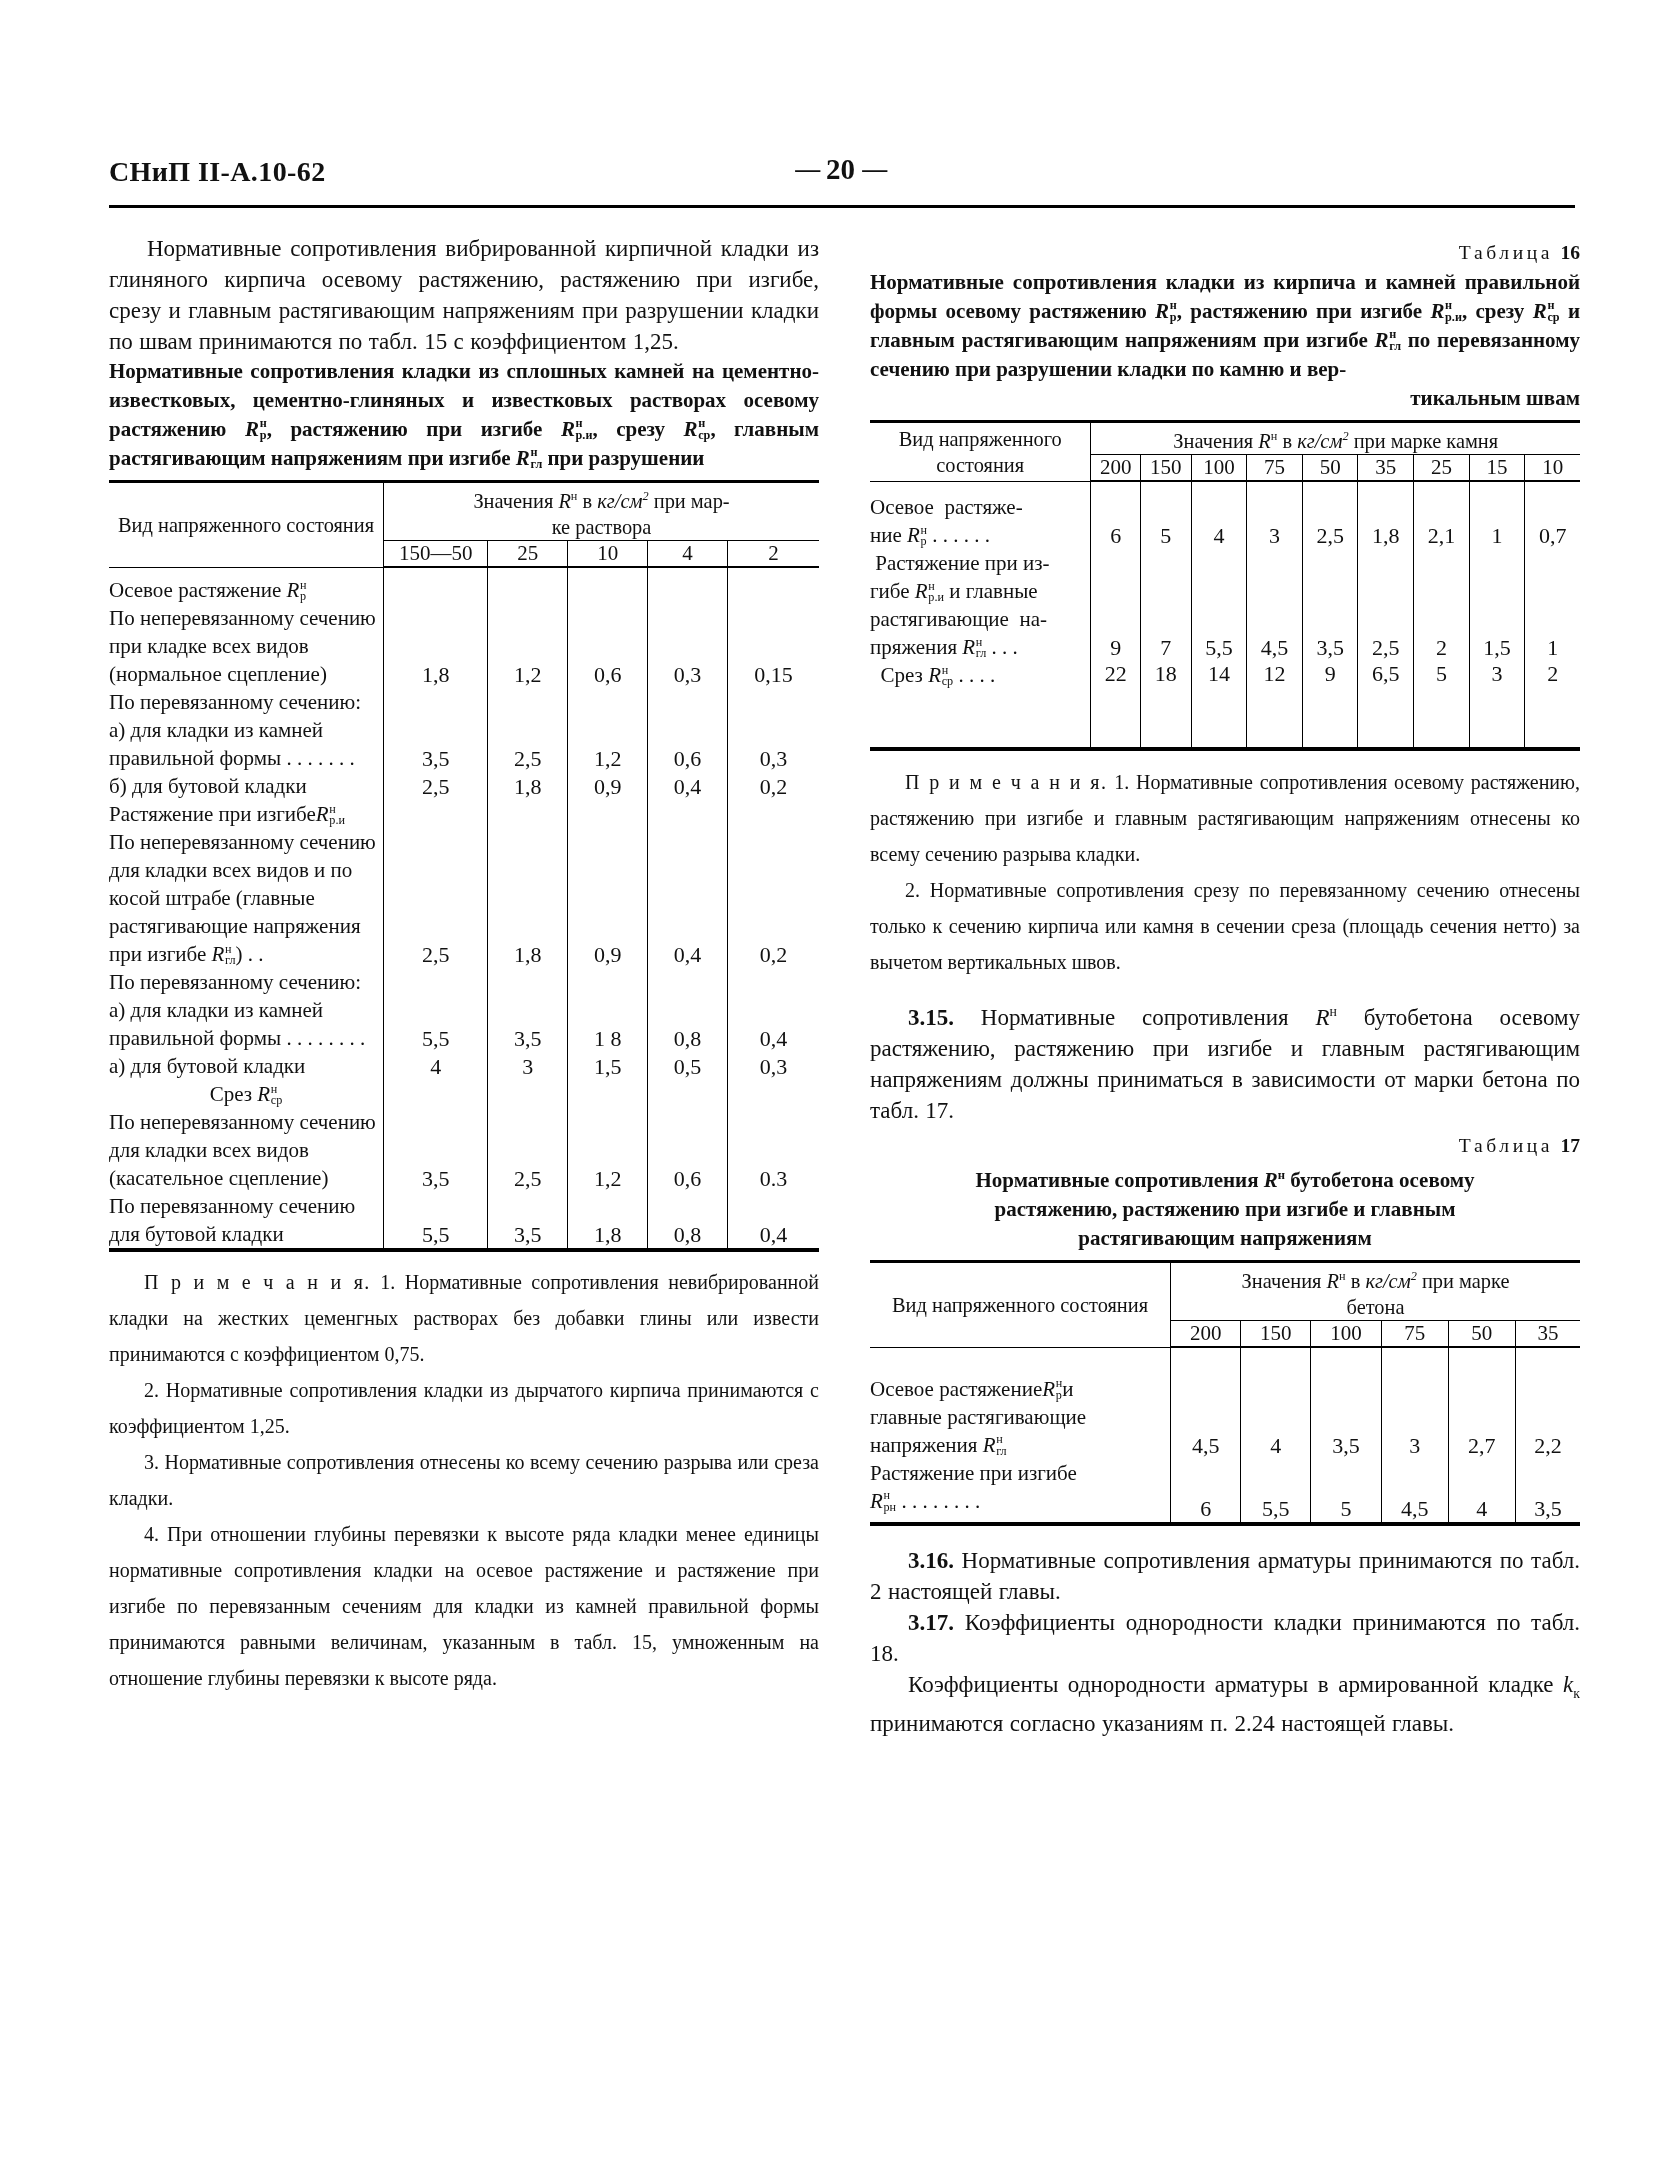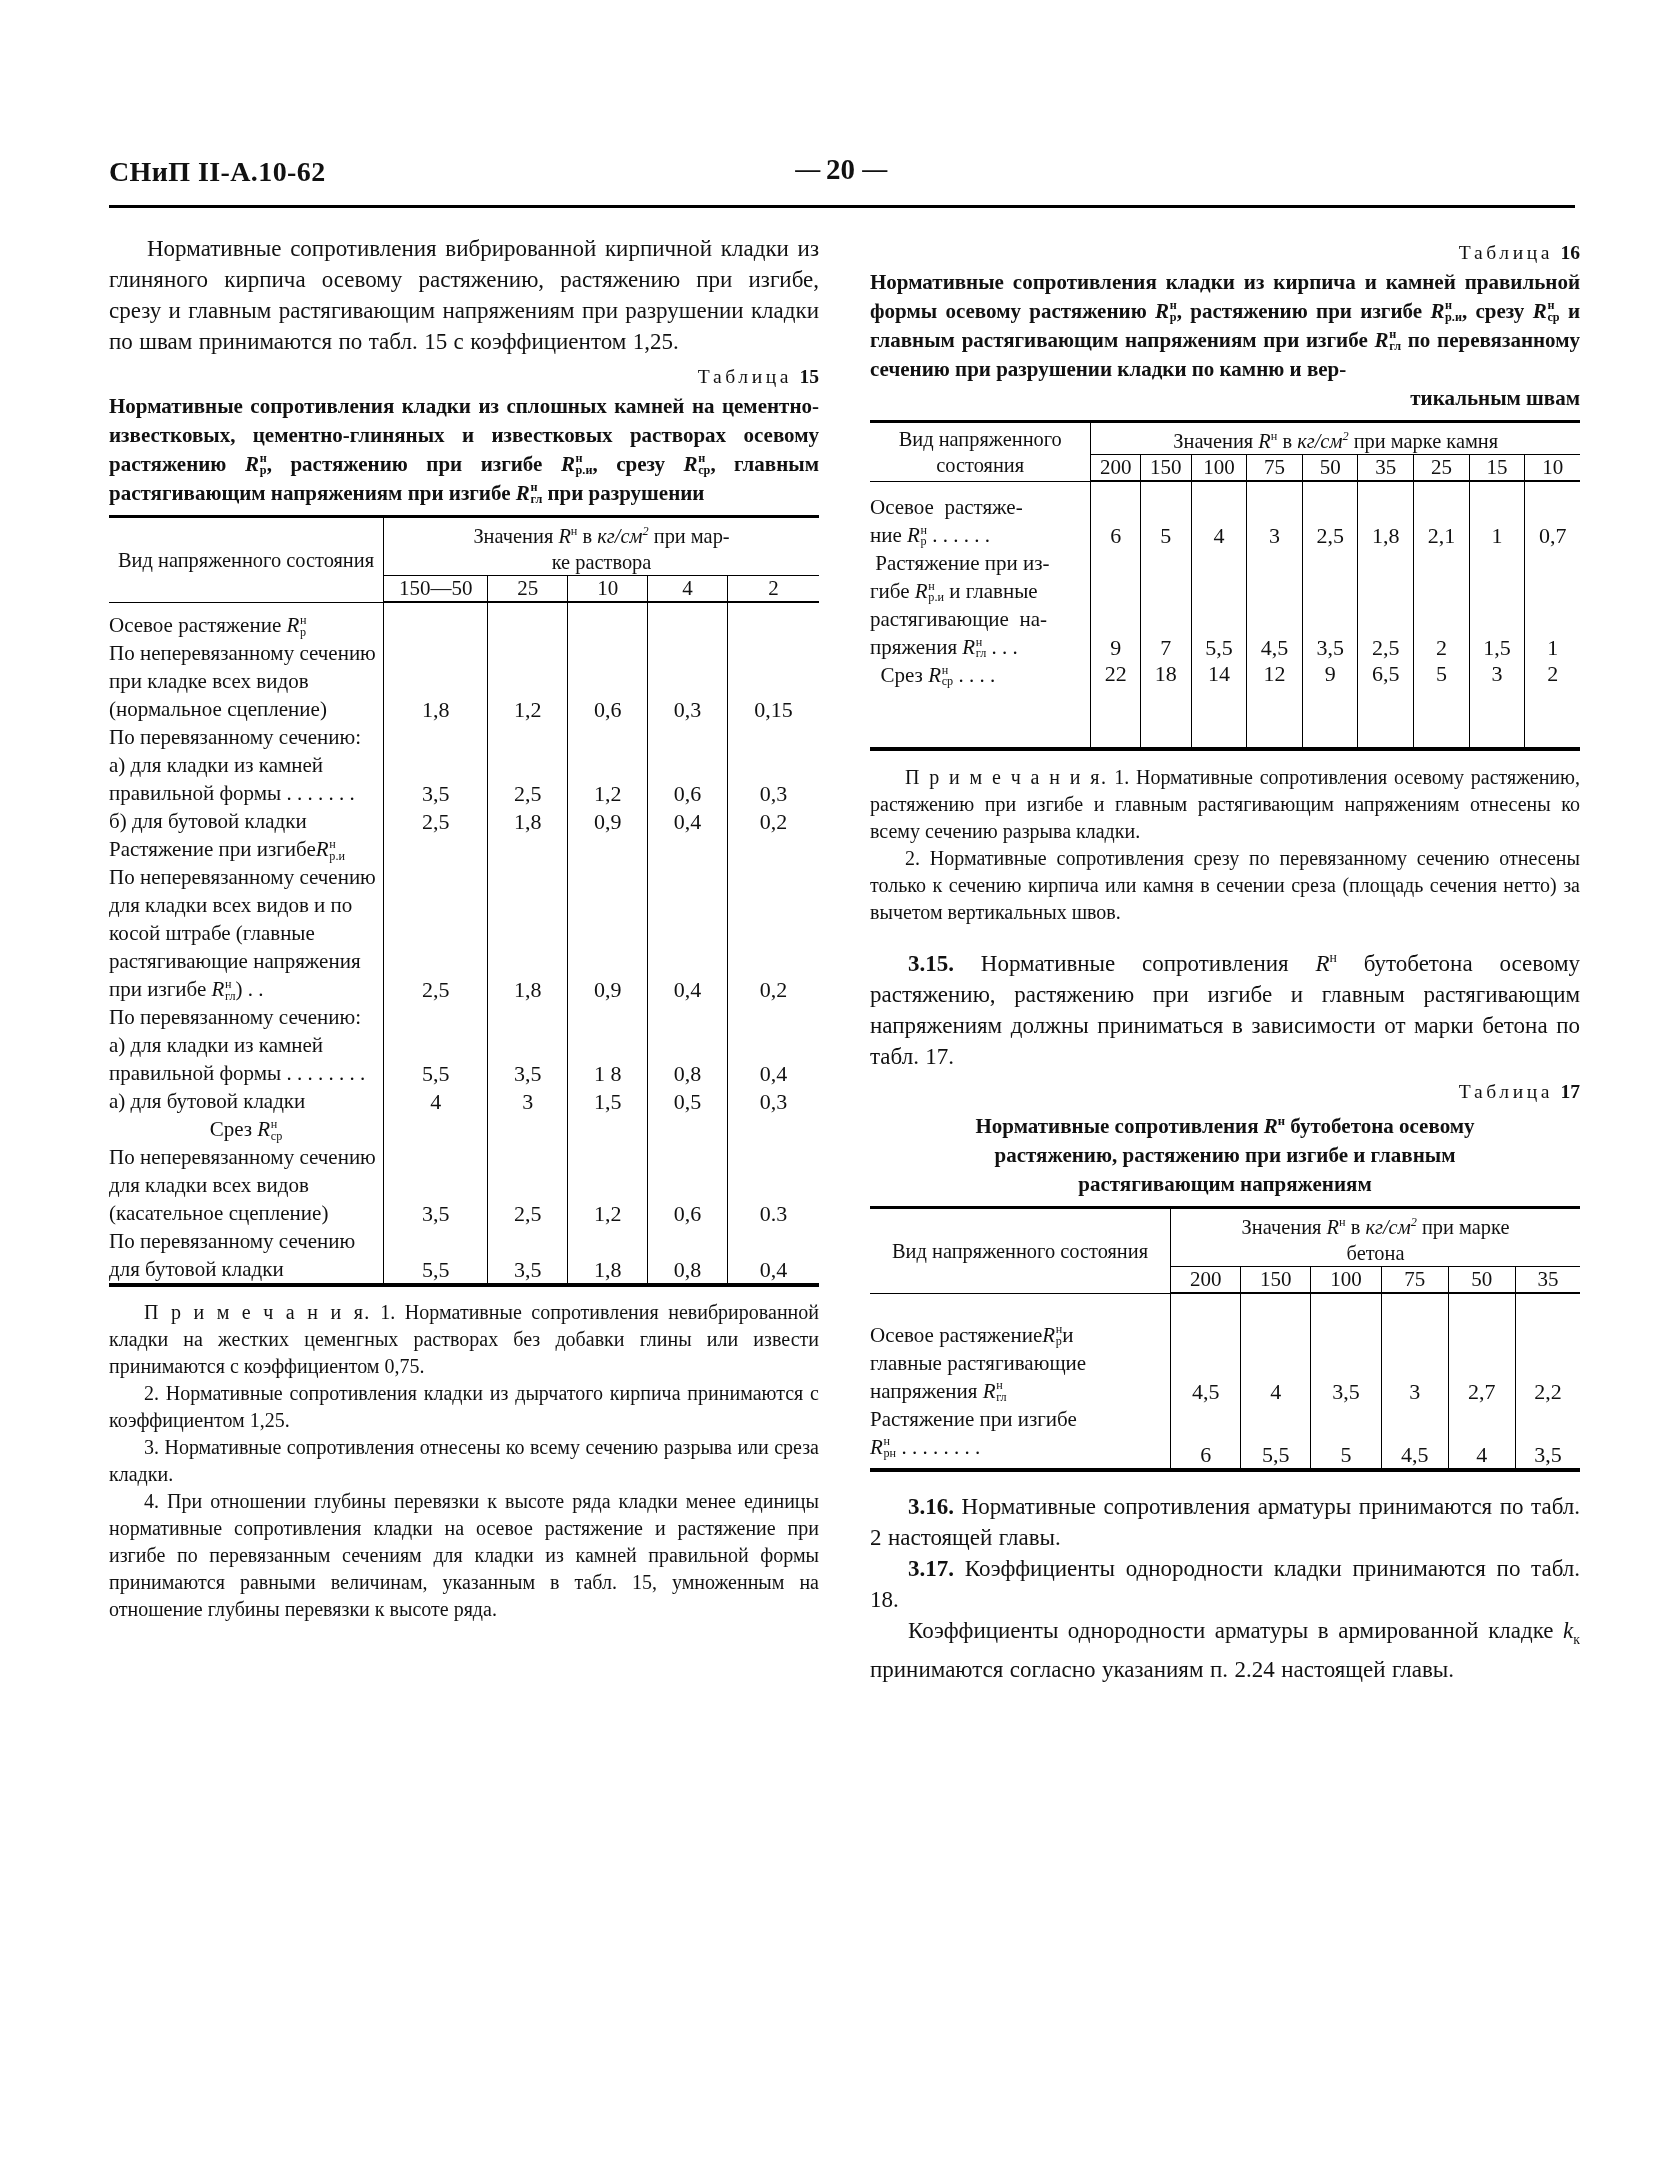--- a/index.html
+++ b/index.html
@@ -24,21 +24,21 @@
   
   .colL { position:absolute; left:109px;  top:233px; width:710px; }
   .colR { position:absolute; left:870px; top:233px; width:710px; }
 
   p.body {
     margin:0 0 0 0; font-size:23px; line-height:31px;
     text-align:justify; text-indent:38px;
     word-spacing:0.7px;
   }
   p.note {
-    margin:0; font-size:20px; line-height:27px;
+    margin:0; font-size:20px; line-height:36px;
     text-align:justify; text-indent:35px;
   }
 
   .tbl-num { text-align:right; font-size:19.6px; letter-spacing:3.6px;
              margin:8.7px 0 4.4px 0; font-weight:normal; }
   .tbl-num b { letter-spacing:0; font-weight:bold; padding-left:7.3px; }
 
   .tbl-cap {
     font-size:21px; line-height:29px; text-align:center; font-weight:bold;
     margin:0 0 7.3px 0;
@@ -89,23 +89,20 @@
       <span>20</span>
       <span class="dash">—</span>
     </div>
   </div>
   <div class="hdr-rule"></div>
 
   <div class="colL">
 
     <p class="body">Нормативные сопротивления вибрированной кирпичной кладки из глиняного кирпича осевому растяжению, растяжению при изгибе, срезу и главным растягивающим напряжениям при разрушении кладки по швам принимаются по табл. 15 с коэффициентом 1,25.</p>
 
-    <div class="tbl-num">
-      <span>Таблица</span><b>15</b>
-    </div>
 
     <div class="tbl-cap just">
       <span>Нормативные сопротивления кладки из сплошных камней на цементно-известковых, цементно-глиняных и известковых растворах осевому растяжению</span>
       <span class="R"><span>R</span><span class="ss"><i>н</i><i class="sub">р</i></span></span><span>, растяжению при изгибе</span>
       <span class="R"><span>R</span><span class="ss"><i>н</i><i class="sub">р.и</i></span></span><span>, срезу</span>
       <span class="R"><span>R</span><span class="ss"><i>н</i><i class="sub">ср</i></span></span><span>, главным растягивающим напряжениям при изгибе</span>
       <span class="R"><span>R</span><span class="ss"><i>н</i><i class="sub">гл</i></span></span>
       <span>при разрушении</span>
     </div>
 

